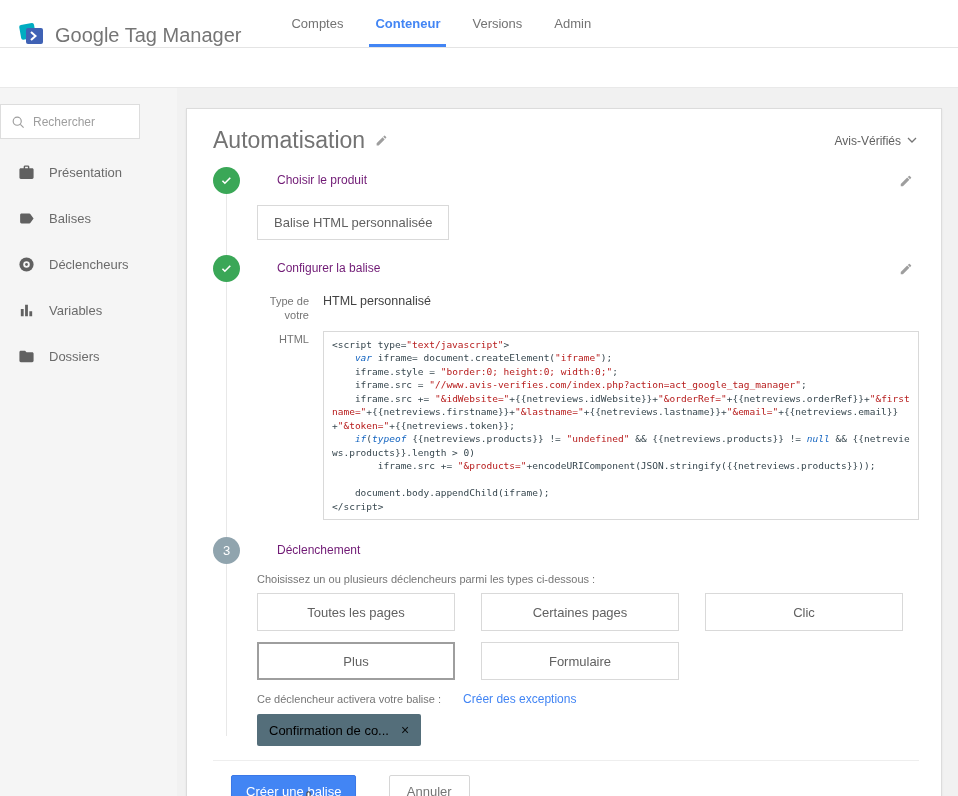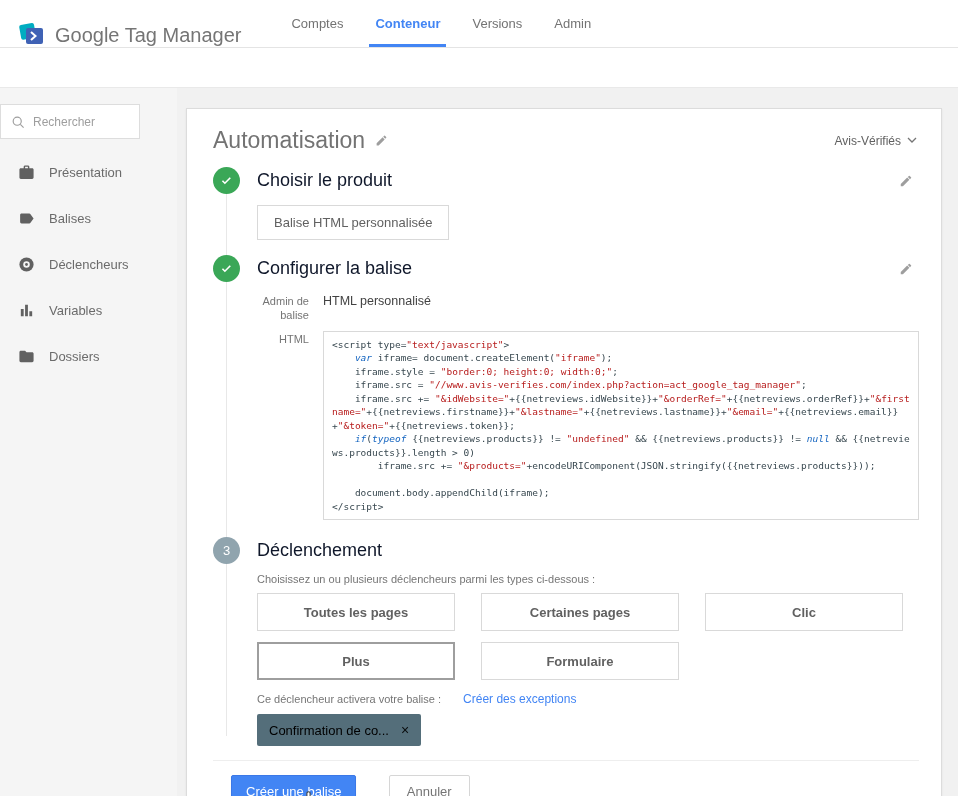--- a/index.html
+++ b/index.html
@@ -48,42 +48,42 @@
 
   .steps { position:relative; margin-top:12px; }
   .steps::before { content:''; position:absolute; left:13px; top:12px; bottom:10px;
           width:1px; background:#e8e8e8; }
   .step { position:relative; padding-left:44px; margin-top:16px; }
   .step-circle { position:absolute; left:0; top:-1px; width:27px; height:27px; border-radius:50%;
           display:flex; align-items:center; justify-content:center; color:#fff; font-size:13px; z-index:1; }
   .step-circle.done { background:#3aa757; }
   .step-circle.pending { background:#90a4ae; }
   .step-head { display:flex; align-items:center; }
-  .step-title { font-size:18px; color:#0f172a; line-height:25px; }
+  .step-title { font-size:12px; color:#701a75; line-height:25px;margin-left:20px; }
   .step-edit { margin-left:auto; margin-right:6px; cursor:pointer; display:inline-flex; }
 
   .product-box { margin-top:12px; display:inline-block; border:1px solid #d9d9d9; background:#fff;
           padding:9px 16px; font-size:13px; color:#616161; cursor:pointer; }
 
   .field-row { display:flex; margin-top:12px; }
   .field-row.code-row { margin-top:8px; }
   .field-label { flex:0 0 52px; text-align:right; font-size:11px; color:#757575;
           margin-right:14px; line-height:1.3; padding-top:1px; }
   .field-value { font-size:12.5px; color:#424242; padding-top:1px; }
 
   .code-box { flex:1; border:1px solid #d9d9d9; padding:6px 8px; min-height:178px;
           font-family:"DejaVu Sans Mono",monospace; font-size:9.5px; line-height:13.5px;
           color:#37474f; white-space:pre-wrap; word-break:break-all; overflow:hidden; }
   .c-str { color:#b71c1c; }
   .c-kw  { color:#1565c0;font-style:italic; }
 
   .instruction { margin-top:10px; font-size:11px; color:#757575; }
   .trigger-grid { margin-top:8px; display:grid; grid-template-columns:repeat(3,198px); gap:11px 26px; }
   .trigger-btn { height:38px; border:1px solid #d9d9d9; background:#fff; display:flex;
-          align-items:center; justify-content:center; font-size:13px; color:#616161; cursor:pointer;font-weight:bold; }
+          align-items:center; justify-content:center; font-size:13px; color:#616161; cursor:pointer; }
   .trigger-btn.selected { border-color:#9e9e9e; box-shadow:inset 0 0 0 1px #9e9e9e; }
 
   .fire-row { margin-top:12px; display:flex; align-items:baseline; gap:22px; }
   .fire-label { font-size:11px; color:#757575; }
   .exceptions-link { font-size:12px; color:#4285f4; cursor:pointer; }
 
   .chip { margin-top:8px; display:inline-flex; align-items:center; gap:12px; background:#546e7a;
           color:#000000; font-size:13px; padding:8px 12px; border-radius:2px; cursor:pointer; }
   .chip-close { font-size:14px; opacity:.9; cursor:pointer; }
 
@@ -223,21 +223,21 @@
         </span>
         <div class="step-head">
           <span class="step-title">Configurer la balise</span>
           <span class="step-edit">
             <svg width="14" height="14" viewBox="0 0 24 24" fill="#9e9e9e">
                 <path d="M3 17.25V21h3.75L17.81 9.94l-3.75-3.75L3 17.25zm17.71-10.21c.39-.39.39-1.02 0-1.41l-2.34-2.34a1 1 0 0 0-1.41 0l-1.83 1.83 3.75 3.75 1.83-1.83z"></path>
               </svg>
           </span>
         </div>
         <div class="field-row">
-          <span class="field-label">Admin de balise</span>
+          <span class="field-label">Type de votre</span>
           <span class="field-value">HTML personnalisé</span>
         </div>
         <div class="field-row code-row">
           <span class="field-label">HTML</span>
           <pre class="code-box">&lt;script type=<span class="c-str">"text/javascript"</span>&gt;
     <span class="c-kw">var</span> iframe= document.createElement(<span class="c-str">"iframe"</span>);
     iframe.style = <span class="c-str">"border:0; height:0; width:0;"</span>;
     iframe.src = <span class="c-str">"//www.avis-verifies.com/index.php?action=act_google_tag_manager"</span>;
     iframe.src += <span class="c-str">"&amp;idWebsite="</span>+{{netreviews.idWebsite}}+<span class="c-str">"&amp;orderRef="</span>+{{netreviews.orderRef}}+<span class="c-str">"&amp;firstname="</span>+{{netreviews.firstname}}+<span class="c-str">"&amp;lastname="</span>+{{netreviews.lastname}}+<span class="c-str">"&amp;email="</span>+{{netreviews.email}}+<span class="c-str">"&amp;token="</span>+{{netreviews.token}};
     <span class="c-kw">if</span>(<span class="c-kw">typeof</span> {{netreviews.products}} != <span class="c-str">"undefined"</span> &amp;&amp; {{netreviews.products}} != <span class="c-kw">null</span> &amp;&amp; {{netreviews.products}}.length &gt; 0)

